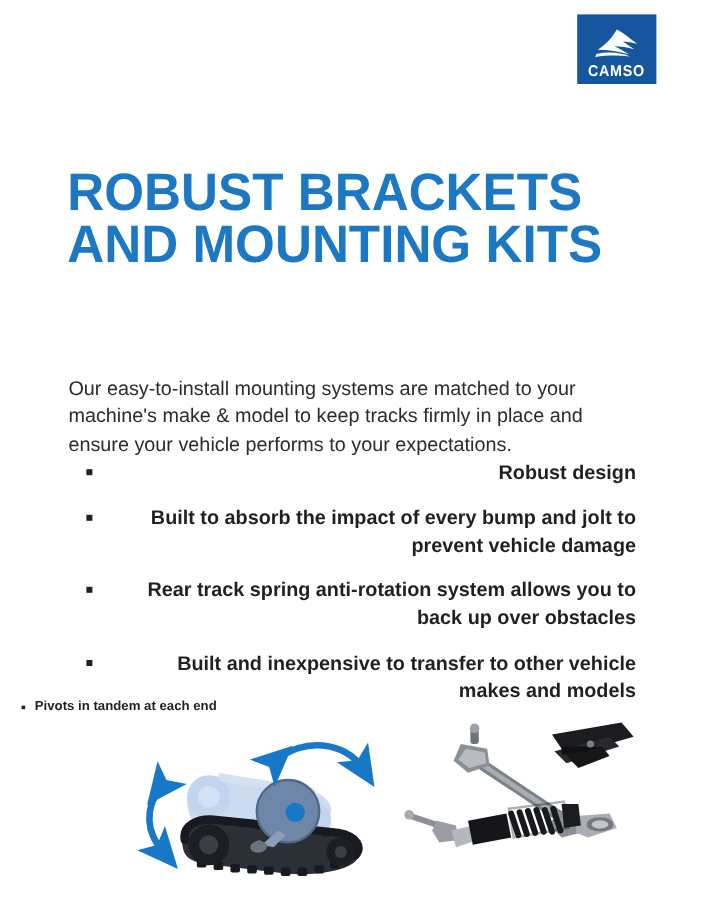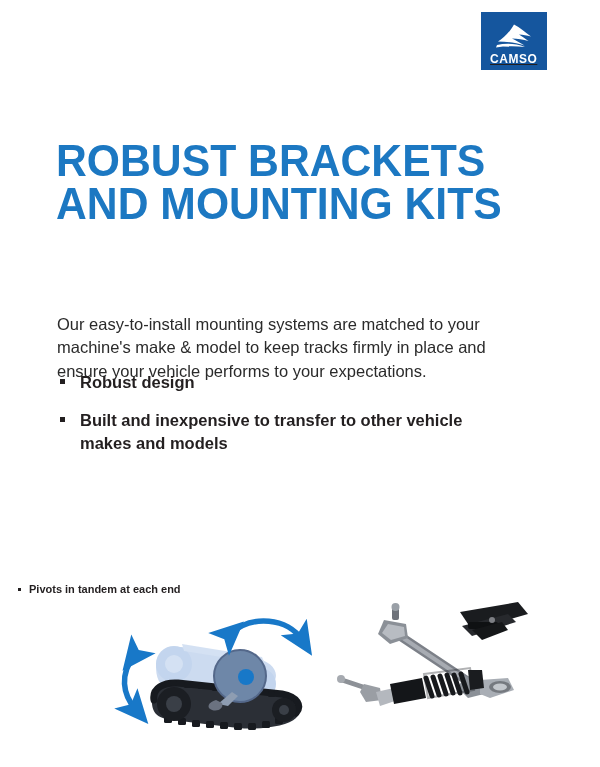--- a/index.html
+++ b/index.html
@@ -15,21 +15,20 @@
     font-family: "Liberation Sans", sans-serif;
     color: #231f20;
   }
 
   
   .logo-stack {
     position: absolute;
     top: 12px;
     left: 481px;
     width: 66px;
-    text-decoration: underline;
   }
   .logo-box {
     background: #15569E;
     width: 66px;
     box-sizing: border-box;
     display: flex;
     flex-direction: column;
     align-items: center;
     justify-content: center;
   }
@@ -96,23 +95,24 @@
     color: #2b2b2b;
     font-weight: 400;
   }
 
   
   .bullets {
     position: absolute;
     left: 58px;
     top: 371px;
     width: 460px;
-    margin: 0;
+    margin: 12px;
     padding: 0;
     list-style: none;
+    text-align: right;
   }
   .bullets li {
     position: relative;
     padding-left: 22px;
     margin-bottom: 15px;
     font-size: 16.5px;
     line-height: 1.38;
     font-weight: bold;
     color: #231f20;
   }
@@ -189,20 +189,22 @@
 
 <div class="headline">
   <div>ROBUST BRACKETS</div>
   <div>AND MOUNTING KITS</div>
 </div>
 
 <p class="intro">Our easy-to-install mounting systems are matched to your machine's make &amp; model to keep tracks firmly in place and ensure your vehicle performs to your expectations.</p>
 
 <ul class="bullets">
   <li>Robust design</li>
+  <li>Built to absorb the impact of every bump and jolt to prevent vehicle damage</li>
+  <li>Rear track spring anti-rotation system allows you to back up over obstacles</li>
   <li>Built and inexpensive to transfer to other vehicle makes and models</li>
 </ul>
 
 <div class="footnote">Pivots in tandem at each end</div>
 
 <div class="figure-row">
 
   <div class="fig-track">
     <svg viewBox="0 0 220 132" width="220" height="132" aria-hidden="true">
       <defs>

